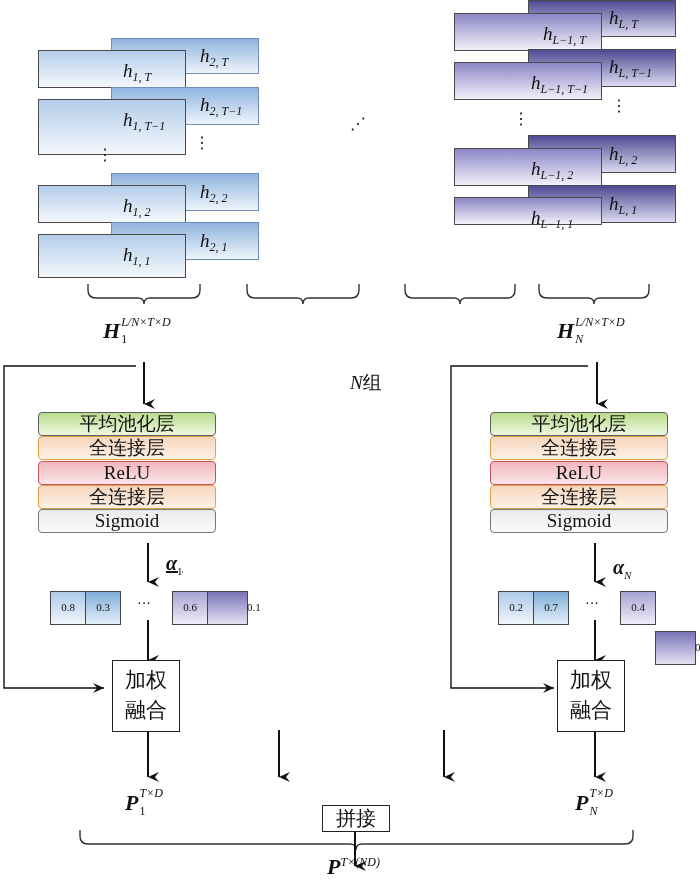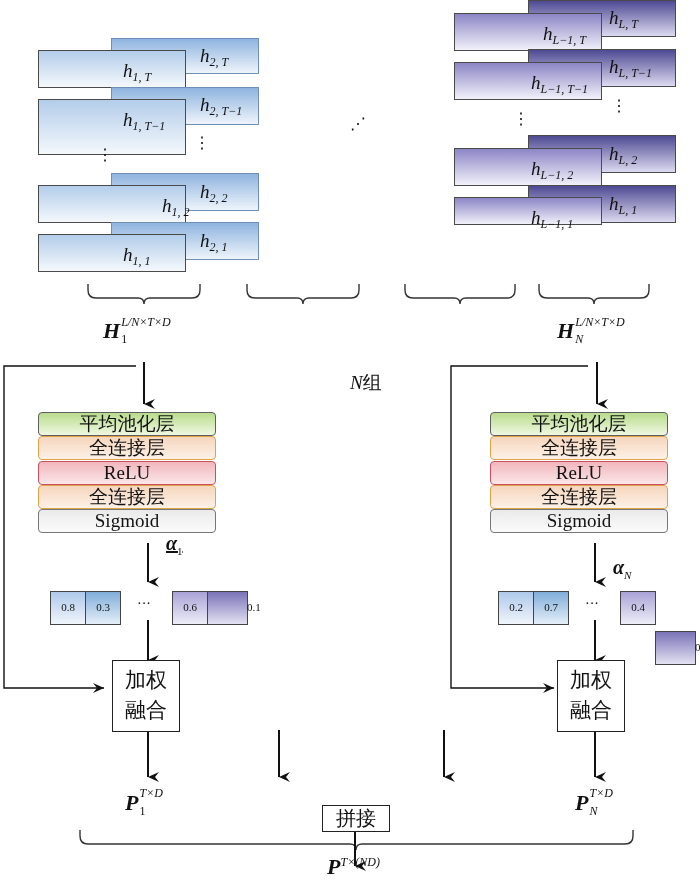--- a/index.html
+++ b/index.html
@@ -90,27 +90,27 @@
     <span class="hlabel" style="left:84px;top:10px;"><span>h</span><sub>1, T−1</sub></span>
   </div>
 
   <div class="vdots" style="left:194px;top:140px;">⋮</div>
   <div class="vdots" style="left:97px;top:152px;">⋮</div>
 
   <div class="hbox blue-back" style="left:111px;top:173px;height:38px;">
     <span class="hlabel" style="left:88px;top:8px;"><span>h</span><sub>2, 2</sub></span>
   </div>
   <div class="hbox blue-front" style="left:38px;top:185px;height:38px;">
-    <span class="hlabel" style="left:84px;top:10px;margin-left:39px;"><span>h</span><sub>1, 2</sub></span>
+    <span class="hlabel" style="left:84px;top:10px;"><span>h</span><sub>1, 2</sub></span>
   </div>
 
   <div class="hbox blue-back" style="left:111px;top:222px;height:38px;">
     <span class="hlabel" style="left:88px;top:8px;"><span>h</span><sub>2, 1</sub></span>
   </div>
-  <div class="hbox blue-front" style="left:38px;top:234px;height:38px;padding-left:8px;">
+  <div class="hbox blue-front" style="left:38px;top:234px;height:44px;padding-left:8px;">
     <span class="hlabel" style="left:84px;top:10px;"><span>h</span><sub>1, 1</sub></span>
   </div>
 </div>
 
 <div class="abs" style="left:350px;top:114px;font-size:16px;">⋰</div>
 
 <div>
   <div class="hbox purple-back" style="left:528px;top:0px;height:37px;">
     <span class="hlabel" style="left:80px;top:7px;"><span>h</span><sub>L, T</sub></span>
   </div>
@@ -160,21 +160,21 @@
   <span style="font-style:italic;">N</span><span>组</span>
 </div>
 
 <div>
   <div class="layer l-pool" style="left:38px;top:412px;">平均池化层</div>
   <div class="layer l-fc" style="left:38px;top:436px;">全连接层</div>
   <div class="layer l-relu" style="left:38px;top:461px;">ReLU</div>
   <div class="layer l-fc" style="left:38px;top:485px;">全连接层</div>
   <div class="layer l-sig" style="left:38px;top:509px;">Sigmoid</div>
 
-  <div class="math" style="left:166px;top:532px;font-size:20px;text-decoration:underline;">
+  <div class="math" style="left:166px;top:552px;font-size:20px;text-decoration:underline;">
     <span class="bold">α</span><sub style="font-size:11px;font-style:normal;">1</sub>
   </div>
 
   <div class="wcell wlight" style="left:50px;top:591px;">0.8</div>
   <div class="wcell wblue" style="left:85px;top:591px;">0.3</div>
   <div class="abs" style="left:137px;top:596px;font-size:14px;">···</div>
   <div class="wcell wlpurp" style="left:172px;top:591px;">0.6</div>
   <div class="wcell wpurp" style="left:207px;top:591px;">0.1</div>
 
   <div class="fuse" style="left:112px;top:660px;">

